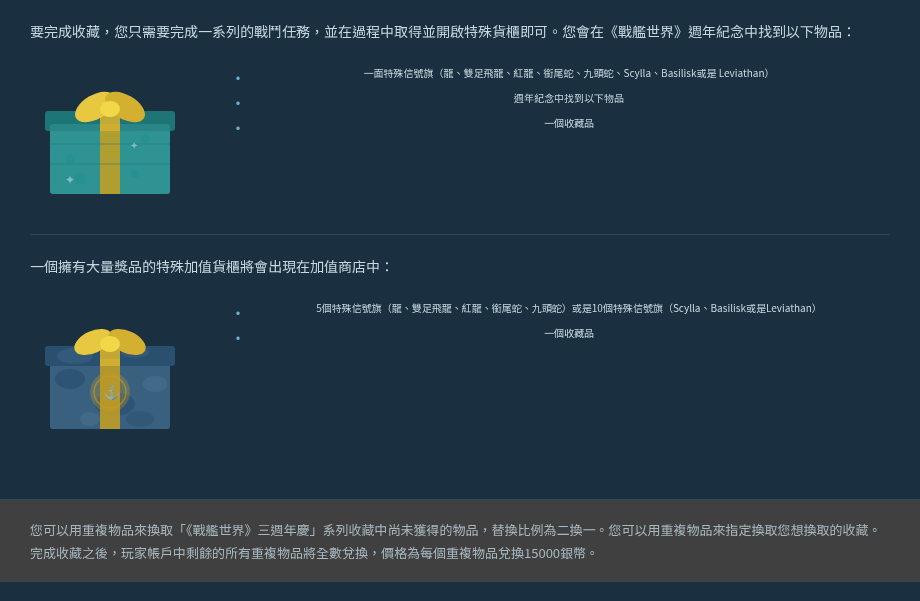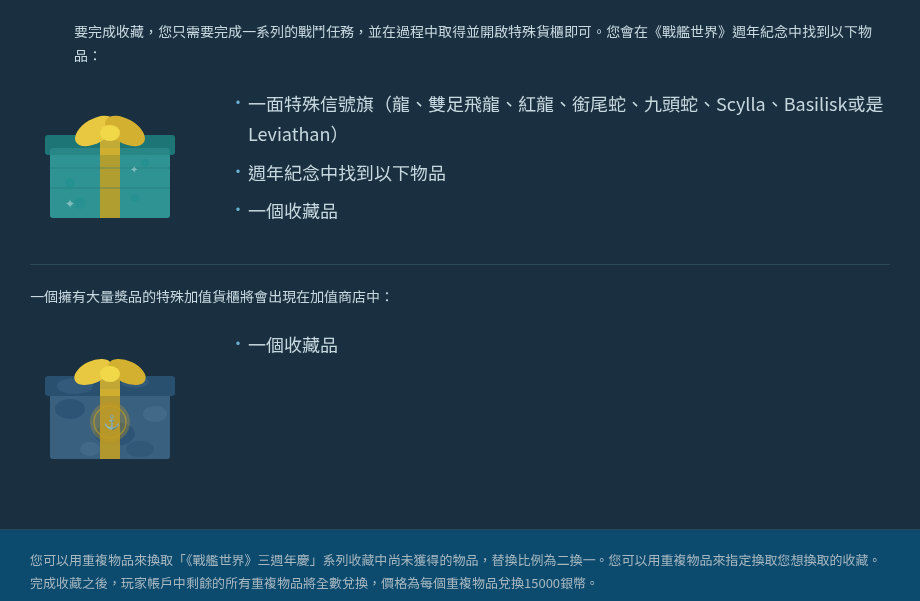--- a/index.html
+++ b/index.html
@@ -23,21 +23,20 @@
     }
 
     .section-intro {
       margin-bottom: 20px;
     }
 
     .section-intro p {
       color: #c8d8e0;
       font-size: 14px;
       line-height: 1.7;
-      margin-left: 44px;
     }
 
     .reward-block {
       display: flex;
       align-items: flex-start;
       margin: 20px 0 30px 0;
       gap: 20px;
     }
 
     .gift-image {
@@ -62,22 +61,23 @@
     .reward-list {
       list-style: none;
       padding: 0;
     }
 
     .reward-list li {
       position: relative;
       padding-left: 18px;
       margin-bottom: 8px;
       color: #c8d8e0;
-      font-size: 18px;
+      font-size: 10px;
       line-height: 1.7;
+      text-align: center;
     }
 
     .reward-list li::before {
       content: '•';
       position: absolute;
       left: 0;
       top: 0;
       color: #6ab0d0;
       font-size: 16px;
     }
@@ -92,21 +92,21 @@
       margin-bottom: 0;
     }
 
     .second-section-intro p {
       color: #c8d8e0;
       font-size: 14px;
       line-height: 1.7;
     }
 
     .bottom-section {
-      background-color: #0c4a6e;
+      background-color: #404040;
       border-top: 1px solid #2a4a5a;
       padding: 18px 30px;
       margin-top: 10px;
     }
 
     .bottom-section p {
       color: #a8b8c0;
       font-size: 13px;
       line-height: 1.8;
     }
@@ -206,20 +206,23 @@
 
         <circle cx="75" cy="88" r="20" fill="#c8a020" opacity="0.3"></circle>
         <circle cx="75" cy="88" r="16" fill="none" stroke="#c8a020" stroke-width="1.5" opacity="0.6"></circle>
         <text x="68" y="93" font-size="14" fill="#d4b030" opacity="0.8">⚓</text>
       </svg>
     </div>
 
     <div class="reward-list-container">
       <ul class="reward-list">
         <li>
+          <span>5個特殊信號旗（龍、雙足飛龍、紅龍、銜尾蛇、九頭蛇）或是10個特殊信號旗（Scylla、Basilisk或是Leviathan）</span>
+        </li>
+        <li>
           <span>一個收藏品</span>
         </li>
       </ul>
     </div>
   </div>
 
 </div>
 
 <div class="bottom-section">
   <p>您可以用重複物品來換取「《戰艦世界》三週年慶」系列收藏中尚未獲得的物品，替換比例為二換一。您可以用重複物品來指定換取您想換取的收藏。完成收藏之後，玩家帳戶中剩餘的所有重複物品將全數兌換，價格為每個重複物品兌換15000銀幣。</p>

